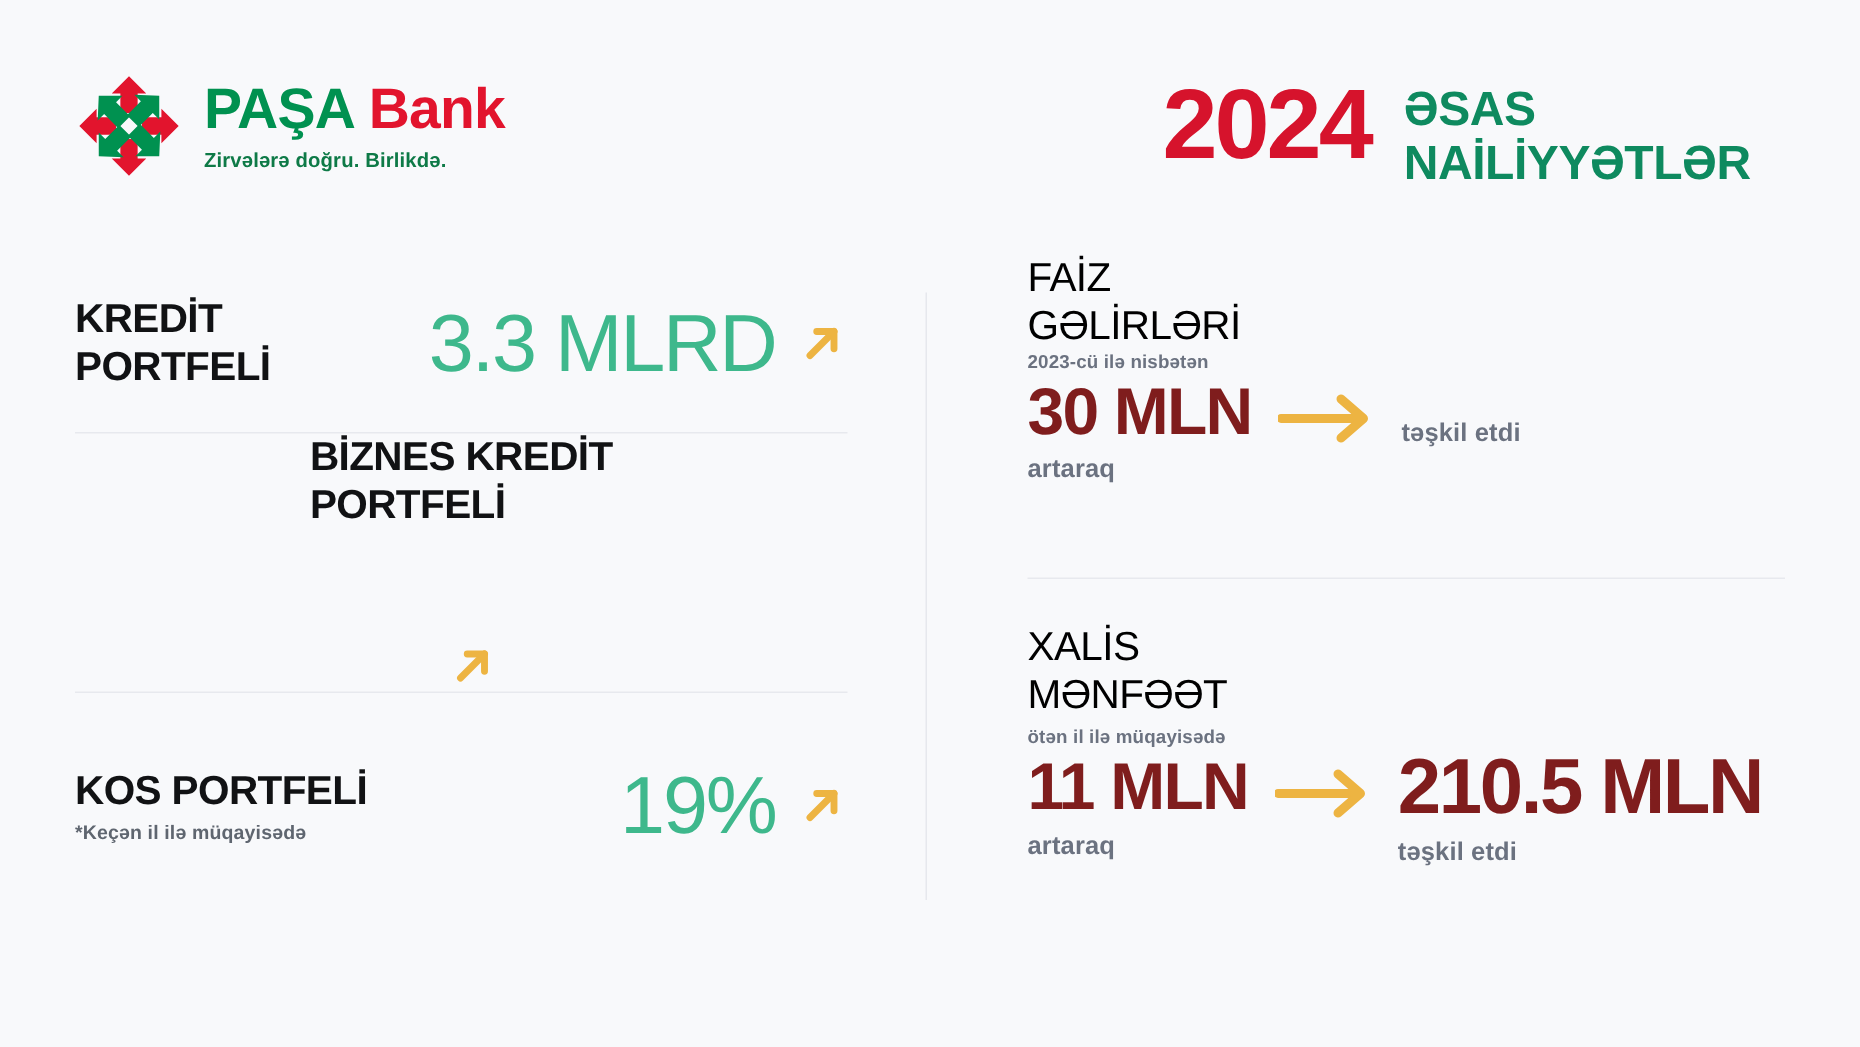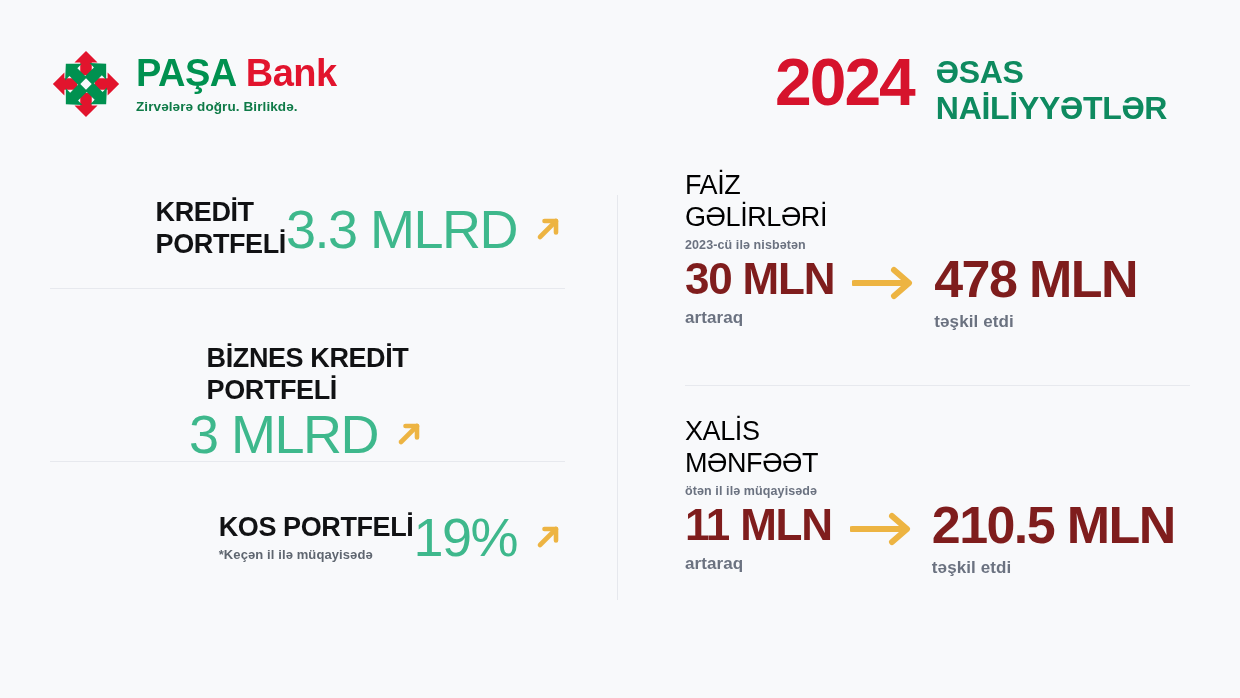--- a/index.html
+++ b/index.html
@@ -32,21 +32,21 @@
   .col-divider { position:absolute; left:617px; top:195px; width:1px; height:405px; background:#e6e8ed; }
 
   .col { position:absolute; top:170px; }
   .col-left  { left:50px;  width:515px; }
   .col-right { left:685px; width:505px; }
 
   .row { position:relative; }
   .rule { height:1px; background:#e7e9ee; margin:0; }
 
   
-  .lrow { display:flex; align-items:center; justify-content:flex-end; }
+  .lrow { display:flex; align-items:center; justify-content:space-between; }
   .lrow-label { font-size:27px; font-weight:bold; color:#111214; line-height:1.18; letter-spacing:-0.4px; white-space:pre-line; }
   .lrow-sub { margin-top:4px; font-size:13px; font-weight:600; color:#5f6670; letter-spacing:0.1px; }
   .lrow-value { display:flex; align-items:center; white-space:nowrap; }
   .lrow-num { font-size:54px; font-weight:400; color:#3eb88c; letter-spacing:-1.5px; line-height:1; }
   .arrow-diag { margin-left:14px; width:34px; height:34px; flex:0 0 34px; }
 
   
   .rhead { font-size:27px; font-weight:normal; color:#000000; line-height:1.18; letter-spacing:-0.4px; white-space:pre-line; }
   .rstats { display:flex; align-items:center; }
   .stat { display:flex; flex-direction:column; }
@@ -117,21 +117,20 @@
     </div>
 
     <div class="rule"></div>
 
     <div class="row lrow" style="height:172px;flex-direction:column;">
       <div>
         <div class="lrow-label">BİZNES KREDİT
 PORTFELİ</div>
       </div>
       <div class="lrow-value">
-        <span class="lrow-num">3 MLRD</span>
         <span class="arrow-diag">
           <svg viewBox="0 0 34 34" width="34" height="34" aria-hidden="true">
             <path d="M9 25 L25 9" stroke="#edb442" stroke-width="4.6" stroke-linecap="round" fill="none"></path>
             <path d="M13.5 9 L25 9 L25 20.5" stroke="#edb442" stroke-width="4.6" stroke-linecap="round" stroke-linejoin="round" fill="none"></path>
           </svg>
         </span>
       </div>
     </div>
 
     <div class="rule"></div>
@@ -165,21 +164,20 @@
           <span class="stat-bot">artaraq</span>
         </div>
         <span class="arrow-right">
           <svg viewBox="0 0 64 36" width="64" height="36" aria-hidden="true">
             <path d="M2 18 L56 18" stroke="#edb442" stroke-width="6" stroke-linecap="round" fill="none"></path>
             <path d="M42 5 L57 18 L42 31" stroke="#edb442" stroke-width="6" stroke-linecap="round" stroke-linejoin="round" fill="none"></path>
           </svg>
         </span>
         <div class="stat">
           <span class="stat-top"></span>
-          <span class="stat-num big">478 MLN</span>
           <span class="stat-bot">təşkil etdi</span>
         </div>
       </div>
     </div>
 
     <div class="rule"></div>
 
     <div class="row" style="height:225px; padding-top:30px;">
       <div class="rhead">XALİS
 MƏNFƏƏT</div>

